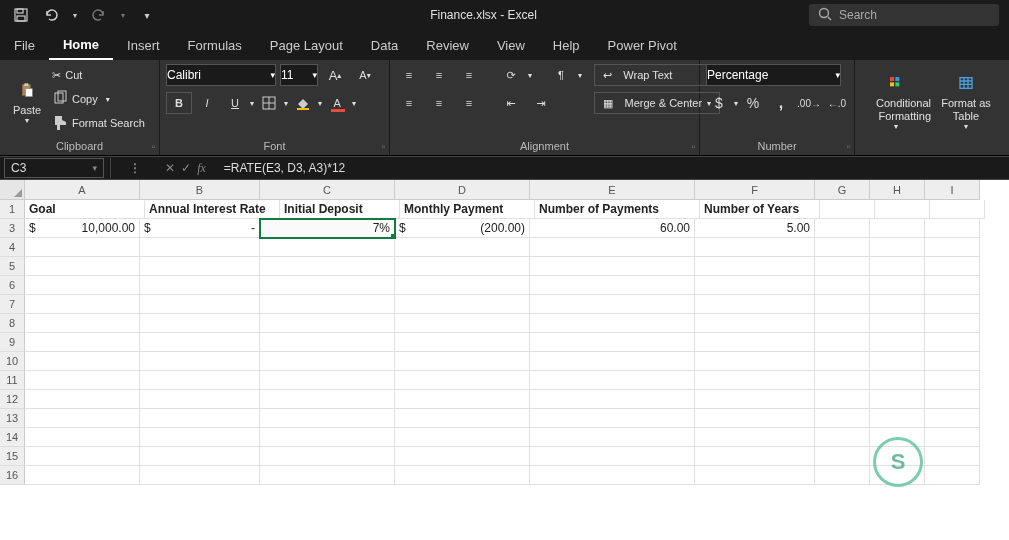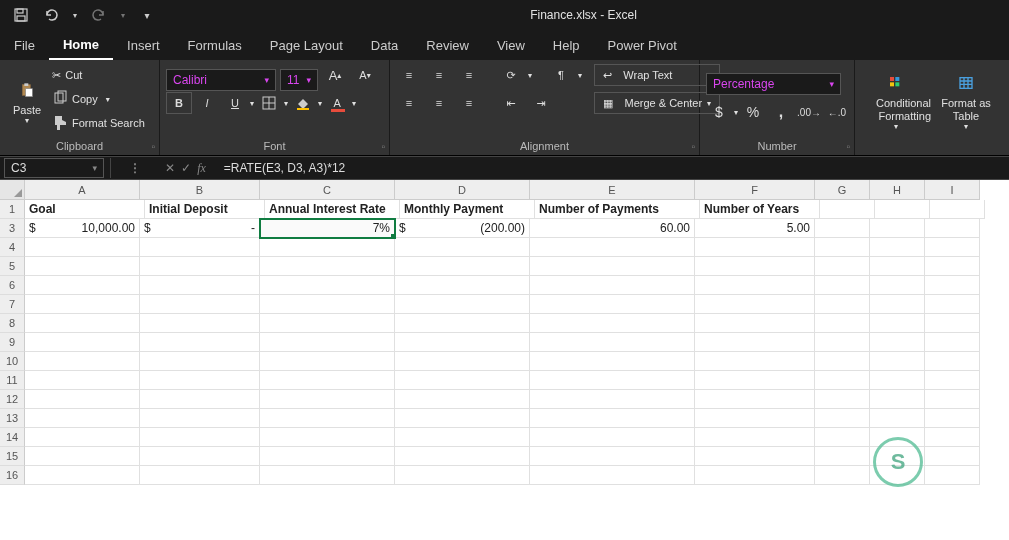--- a/index.html
+++ b/index.html
@@ -14,21 +14,21 @@
   .ribbon-tabs .tab.active { border-bottom:2px solid #fff; color:#fff; font-weight:600; }
   .ribbon { background:#333; height:96px; display:flex; color:#e0e0e0; font-size:11px; border-bottom:1px solid #000; }
   .group { display:flex; flex-direction:column; border-right:1px solid #1a1a1a; height:100%; }
   .group-body { flex:1; display:flex; align-items:flex-start; padding:4px 6px 0 6px; gap:4px; }
   .group-label { height:18px; text-align:center; font-size:11px; color:#bbb; display:flex; align-items:center; justify-content:center; gap:6px; position:relative; }
   .group-label .dl { font-size:10px; color:#888; position:absolute; right:4px; }
   .vbtn { display:flex; flex-direction:column; align-items:center; justify-content:center; width:42px; height:72px; }
   .vbtn .ic { width:28px; height:28px; display:flex; align-items:center; justify-content:center; }
   .smallrow { display:flex; align-items:center; gap:4px; height:22px; }
   .rstack { display:flex; flex-direction:column; gap:2px; }
-  .selbox { background:#1a1a1a; border:1px solid #555; color:#d946ef; height:22px; display:flex; align-items:center; padding:0 6px; font-size:12px;margin-top:9px; }
+  .selbox { background:#1a1a1a; border:1px solid #555; color:#ffffff; height:22px; display:flex; align-items:center; padding:0 0; font-size:12px; }
   .ibtn { width:26px; height:22px; display:flex; align-items:center; justify-content:center; color:#ddd; }
   .fx-bar { background:#1a1a1a; height:24px; display:flex; align-items:center; color:#ddd; font-size:12px; border-top:1px solid #444; border-bottom:1px solid #444; }
   .namebox { width:100px; background:#1a1a1a; border:1px solid #555; height:20px; display:flex; align-items:center; padding:0 6px; margin-left:4px; }
   .namebox .dd { margin-left:auto; font-size:9px; color:#888;}
   .fx-btns { display:flex; align-items:center; gap:6px; padding:0 12px; color:#888; }
   .fx-input { flex:1; padding:0 6px; }
   .sheet { display:flex; height:calc(540px - 30px - 30px - 96px - 24px); background:#fff; font-size:12px; color:#222;}
   .rowhdrs { display:flex; flex-direction:column; }
   .corner { width:25px; height:20px; background:#e6e6e6; border-right:1px solid #ccc; border-bottom:1px solid #ccc; position:relative; }
   .corner::after { content:""; position:absolute; right:2px; bottom:2px; border-left:8px solid transparent; border-bottom:8px solid #999;}
@@ -69,20 +69,27 @@
     <div class="qbtn" style="opacity:.5;">
         <svg viewBox="0 0 16 16" fill="none" stroke="#ccc" stroke-width="1.5">
           <path d="M12 8 A5 5 0 1 0 10 12"></path>
           <path d="M12 4v4H8"></path>
         </svg>
       </div>
     <div class="qbtn" style="width:10px;font-size:8px;opacity:.5;">▾</div>
     <div class="qbtn" style="font-size:10px;">▾</div>
   </div>
   <div class="title-center">Finance.xlsx  -  Excel</div>
+  <div class="searchbox">
+    <span><svg viewBox="0 0 16 16" fill="none" stroke="#aaa" stroke-width="1.4">
+          <circle cx="7" cy="7" r="4.5"></circle>
+          <path d="M11 11l3 3"></path>
+        </svg></span>
+    <span>Search</span>
+  </div>
 </div>
 
 <div class="ribbon-tabs" id="tabs">
     <div class="tab">File</div>
     <div class="tab active">Home</div>
     <div class="tab">Insert</div>
     <div class="tab">Formulas</div>
     <div class="tab">Page Layout</div>
     <div class="tab">Data</div>
     <div class="tab">Review</div>
@@ -308,22 +315,22 @@
         <div class="ch" style="width: 135px;">D</div>
         <div class="ch" style="width: 165px;">E</div>
         <div class="ch" style="width: 120px;">F</div>
         <div class="ch" style="width: 55px;">G</div>
         <div class="ch" style="width: 55px;">H</div>
         <div class="ch" style="width: 55px;">I</div>
       </div>
     <div class="rows" id="rows">
         <div class="row">
           <div class="cell hdrcell" style="width: 120px;">Goal</div>
+          <div class="cell hdrcell" style="width: 135px;">Annual Interest Rate</div>
           <div class="cell hdrcell" style="width: 120px;">Initial Deposit</div>
-          <div class="cell hdrcell" style="width: 135px;">Annual Interest Rate</div>
           <div class="cell hdrcell" style="width: 135px;">Monthly Payment</div>
           <div class="cell hdrcell" style="width: 165px;">Number of Payments</div>
           <div class="cell hdrcell" style="width: 120px;">Number of Years</div>
           <div class="cell" style="width: 55px;"></div>
           <div class="cell" style="width: 55px;"></div>
           <div class="cell" style="width: 55px;"></div>
         </div>
         <div class="row">
           <div class="cell curr" style="width: 115px;">
             <span>$</span>

